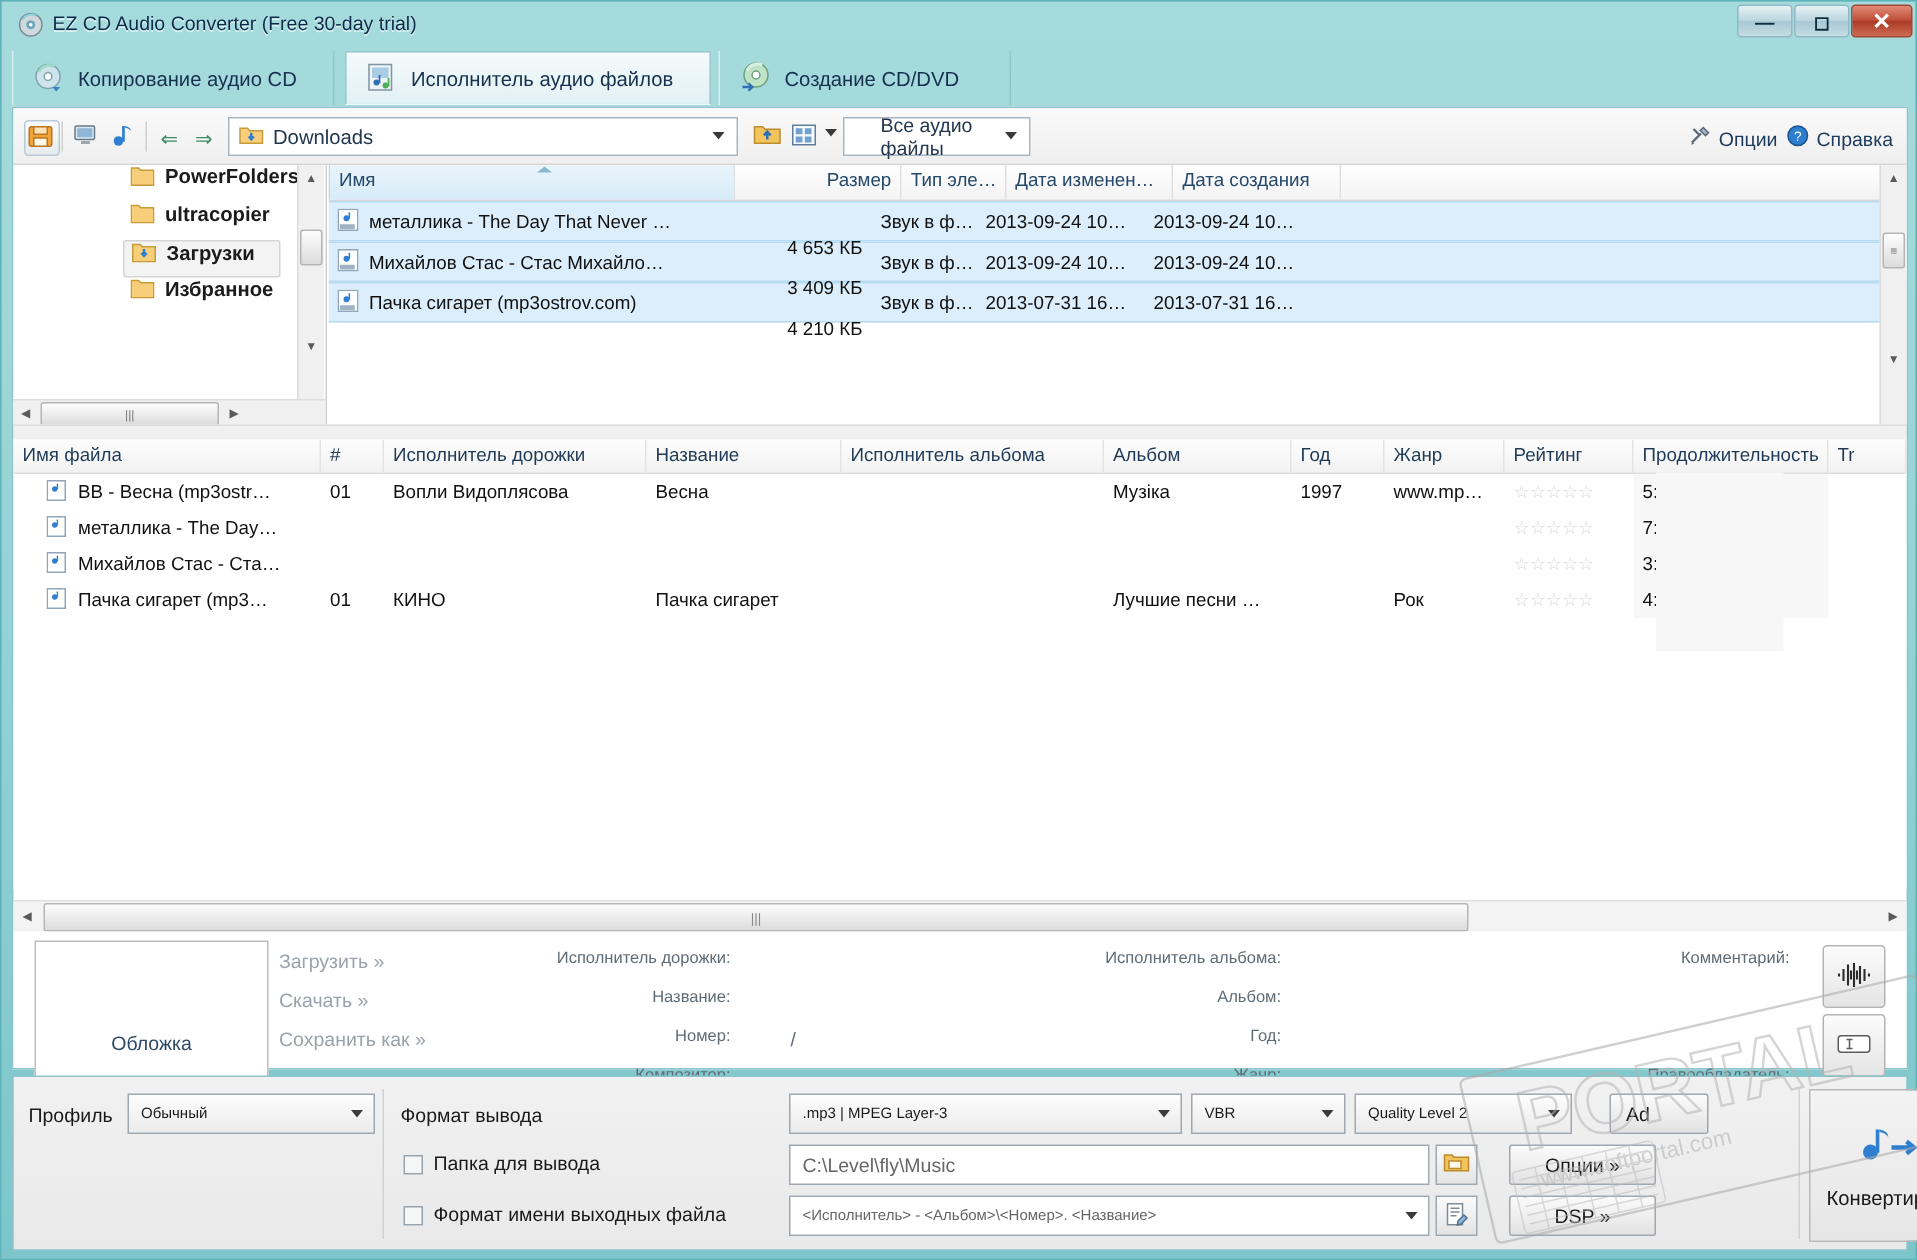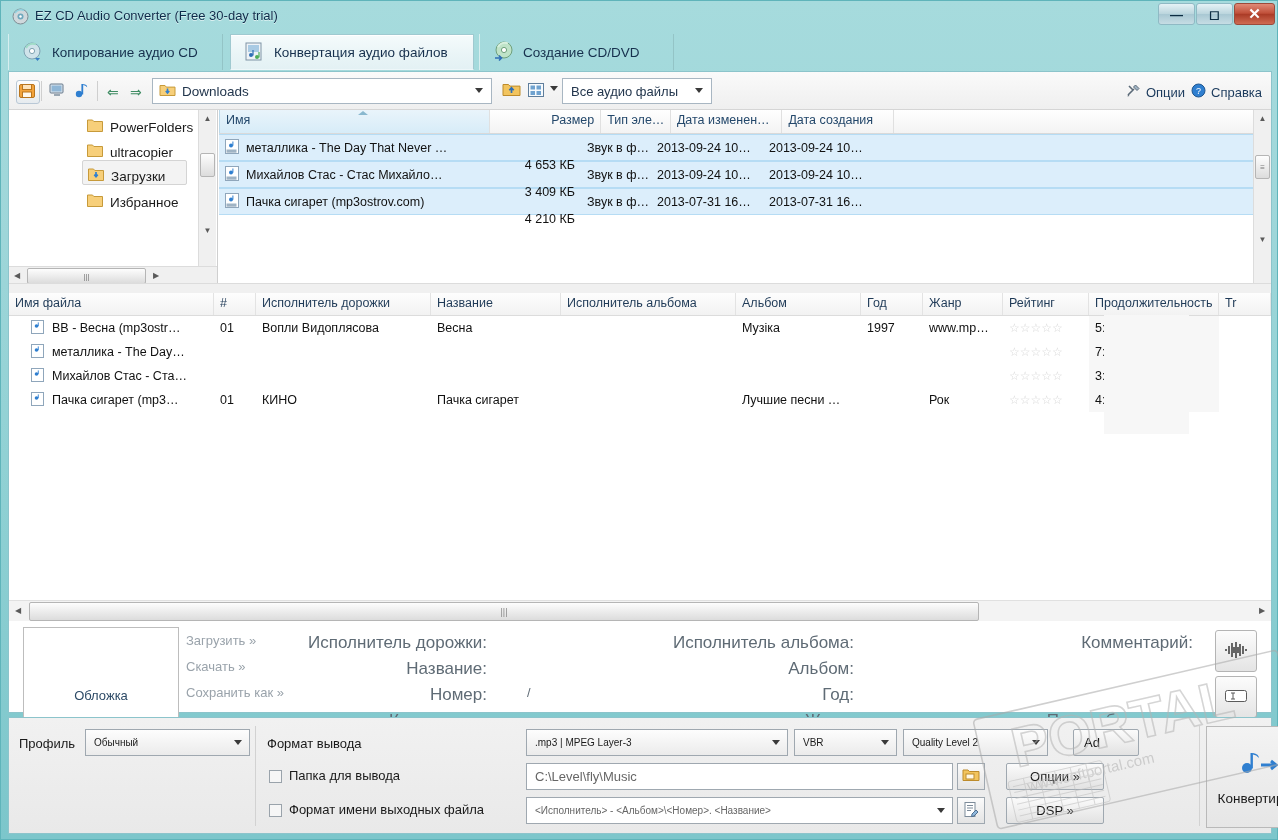--- a/index.html
+++ b/index.html
@@ -86,37 +86,37 @@
     background:#fff;border:1px solid #a8b6c2;box-sizing:border-box;
     display:flex;align-items:center;cursor:default;
   }
   #pathbox .folder{margin:0 6px 0 6px;}
   #pathtext{font-size:13.5px;color:#23364d;}
   #path-caret{position:absolute;right:8px;top:9px;}
   #tb-up{position:absolute;left:492px;top:8px;width:21px;height:21px;}
   #tb-view{position:absolute;left:517px;top:8px;width:20px;height:20px;}
   #tb-view-caret{position:absolute;left:541px;top:14px;}
   #filterbox{
-    position:absolute;left:553px;top:6px;width:150px;height:26px;
+    position:absolute;left:553px;top:6px;width:125px;height:26px;
     background:#fff;border:1px solid #a8b6c2;box-sizing:border-box;
-    display:flex;align-items:center;padding-left:8px;cursor:default;
+    display:flex;align-items:center;padding-left:24px;cursor:default;
   }
   #filtertext{font-size:13px;color:#23364d;}
   #filter-caret{position:absolute;right:8px;top:9px;}
   #opt-link{position:absolute;right:86px;top:11px;display:flex;align-items:center;gap:5px;cursor:default;}
   #help-link{position:absolute;right:9px;top:11px;display:flex;align-items:center;gap:5px;cursor:default;}
   .hdrlink{font-size:13px;color:#1b3a5c;}
 
   
   #tree{
     position:absolute;left:0;top:38px;width:209px;height:173px;
     background:#fff;box-sizing:border-box;border-right:1px solid #cfcfcf;
     overflow:hidden;
   }
-  .treerow{position:relative;height:25px;display:flex;align-items:flex-end;padding-left:78px;cursor:default;}
+  .treerow{position:relative;height:25px;display:flex;align-items:flex-start;padding-left:78px;cursor:default;font-weight:bold;}
   .treerow .fi{margin-right:7px;}
   .treerow span.lbl{font-size:13.5px;color:#1b1b1b;white-space:nowrap;}
   .treerow.sel{background:#f3f3f3;border:1px solid #d4d4d4;box-sizing:border-box;border-radius:2px;
      margin:0 30px 0 73px;padding-left:5px;}
   #tree-vscroll{position:absolute;right:1px;top:0;width:17px;height:158px;background:#f0f0f0;border-left:1px solid #dcdcdc;}
   #tree-hscroll{position:absolute;left:0;bottom:0;width:208px;height:16px;background:#f0f0f0;border-top:1px solid #dcdcdc;}
   .sb-arrow{display:flex;align-items:center;justify-content:center;font-size:8px;color:#5a5a5a;}
   .sb-thumb{background:linear-gradient(to bottom,#fdfdfd,#dcdcdc);border:1px solid #b5b5b5;border-radius:2px;}
 
   
@@ -157,21 +157,21 @@
   #grid-shade{position:absolute;left:1095px;top:22px;width:85px;height:119px;background:#f7f7f7;}
 
   
   #gridhs{position:absolute;left:0;top:528px;width:1262px;height:20px;background:#f3f3f3;border-top:1px solid #e0e0e0;}
 
   
   #meta{position:absolute;left:0;top:549px;width:1262px;height:91px;background:#fff;}
   #cover{position:absolute;left:14px;top:6px;width:154px;height:135px;border:1px solid #bdbdbd;
      display:flex;align-items:center;justify-content:center;font-size:13px;color:#2d4a66;background:#fff;}
   .metalink{position:absolute;left:177px;font-size:13px;color:#9aa3ab;cursor:default;white-space:nowrap;}
-  .mlabel{position:absolute;font-size:17px;color:#5f6b75;text-align:right;white-space:nowrap;}
+  .mlabel{position:absolute;font-size:11px;color:#5f6b75;text-align:right;white-space:nowrap;}
   .mslash{position:absolute;font-size:12.8px;color:#5f6b75;}
   .mcheck{position:absolute;width:13px;height:13px;border:1px solid #9aa3ab;background:#f6f6f6;box-sizing:border-box;}
   .mbtn{position:absolute;right:0;width:40px;height:40px;border:1px solid #b4b4b4;border-radius:3px;
      background:linear-gradient(to bottom,#fcfcfc,#e4e4e4);display:flex;align-items:center;justify-content:center;cursor:default;}
 
   
   #bottom{position:absolute;left:7px;top:716px;width:1264px;height:117px;
     background:linear-gradient(to bottom,#f1f1f1,#e9e9e9);border:1px solid #8cc4cb;box-sizing:border-box;}
   #btm-sep{position:absolute;left:246px;top:8px;width:1px;height:100px;background:#d2d2d2;}
   #btm-sep2{position:absolute;left:1190px;top:8px;width:1px;height:100px;background:#d2d2d2;}
@@ -242,21 +242,21 @@
       <span class="tabicon">
         <svg width="22" height="22" viewBox="0 0 22 22">
           <rect x="2" y="2" width="15" height="17" fill="#eef3f7" stroke="#7f94a5"></rect>
           <rect x="4" y="4" width="11" height="7" fill="#a9cbe4"></rect>
           <circle cx="7" cy="14" r="2" fill="#2f6fb5"></circle>
             <rect x="8.4" y="9" width="1.2" height="5.5" fill="#2f6fb5"></rect>
           <circle cx="13" cy="16" r="2" fill="#4fae5a"></circle>
             <rect x="14.4" y="11" width="1.2" height="5.5" fill="#4fae5a"></rect>
         </svg>
       </span>
-      <span>Конвертация аудио файлов</span>
+      <span>Исполнитель аудио файлов</span>
     </div>
     <div class="tab" id="tab-burn">
       <span class="tabicon">
         <svg width="22" height="22" viewBox="0 0 22 22">
           <circle cx="11" cy="9" r="8" fill="#bfe3c8" stroke="#6fa07c"></circle>
           <circle cx="11" cy="9" r="2.6" fill="#fff" stroke="#6fa07c"></circle>
           <path d="M5 6 A7.5 7.5 0 0 1 15 2.4" stroke="#d8f0de" fill="none" stroke-width="2"></path>
           <path d="M2 17 h6 M6 14.5 l2.5 2.5 l-2.5 2.5" stroke="#2f6fb5" fill="none" stroke-width="1.6"></path>
         </svg>
       </span>

